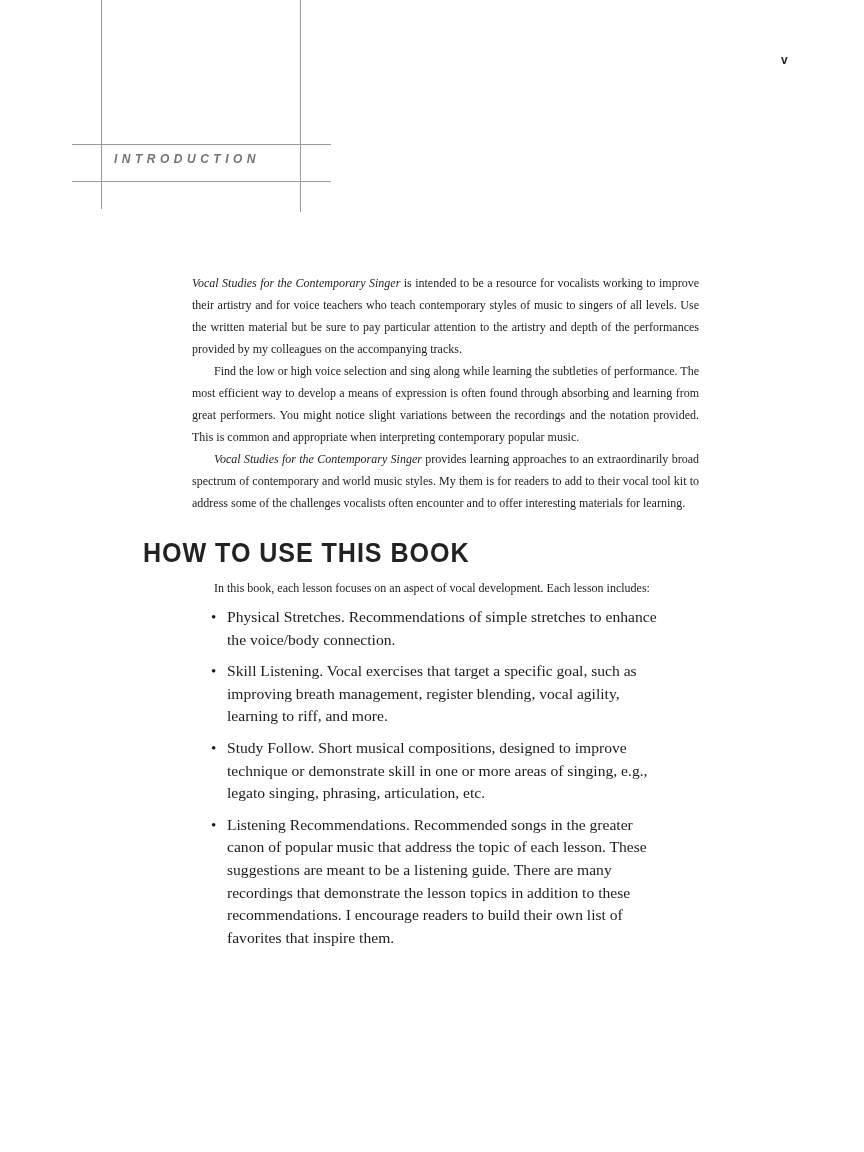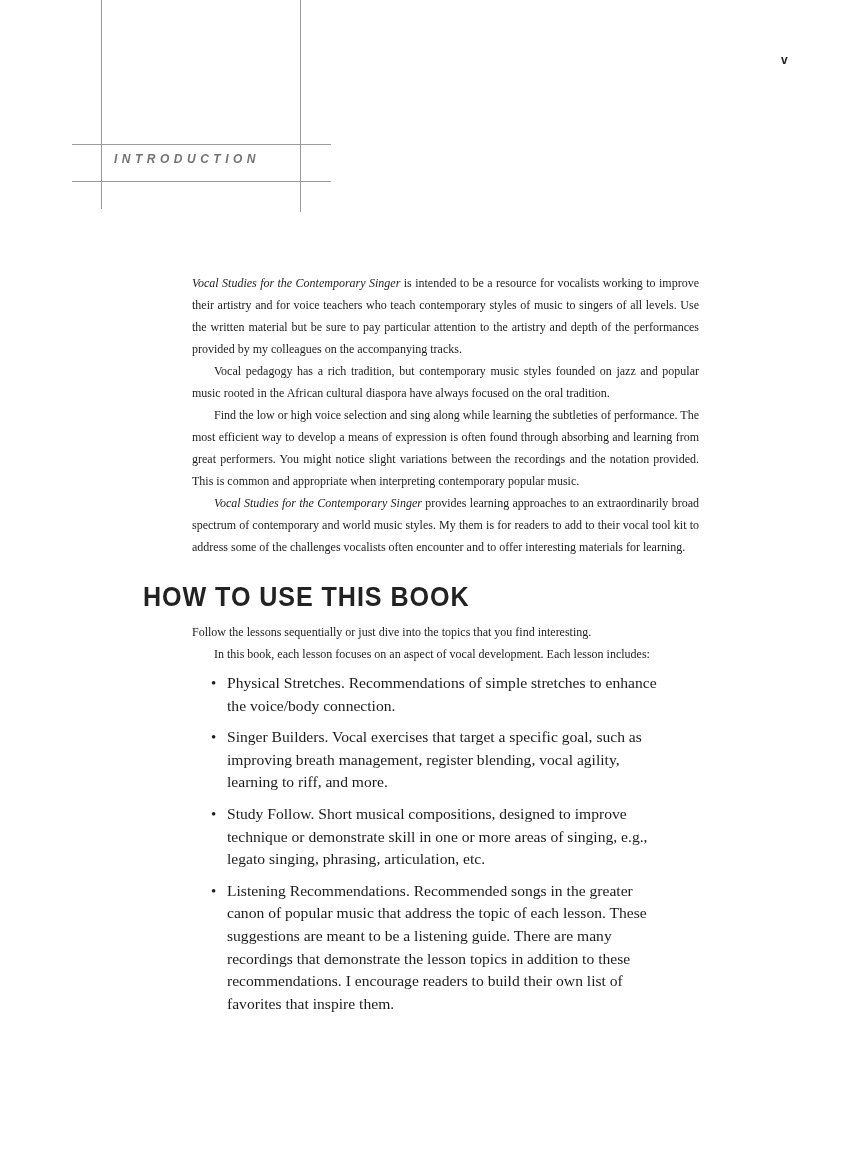--- a/index.html
+++ b/index.html
@@ -103,38 +103,36 @@
 <div class="rule hline-bottom"></div>
 
 <div class="folio">v</div>
 
 <div class="chapter-heading">INTRODUCTION</div>
 
 <div class="content">
 
   <p class="body-p"><span class="italic">Vocal Studies for the Contemporary Singer</span><span> is intended to be a resource for vocalists working to improve their artistry and for voice teachers who teach contemporary styles of music to singers of all levels. Use the written material but be sure to pay particular attention to the artistry and depth of the performances provided by my colleagues on the accompanying tracks.</span></p>
 
-  <p class="body-p indent">Vocal pedagogy has a rich tradition, but contemporary music styles founded on jazz and popular music rooted in the African cultural diaspora have always focused on the oral tradition.</p>
 
   <p class="body-p indent">Find the low or high voice selection and sing along while learning the subtleties of performance. The most efficient way to develop a means of expression is often found through absorbing and learning from great performers. You might notice slight variations between the recordings and the notation provided. This is common and appropriate when interpreting contemporary popular music.</p>
 
   <p class="body-p indent"><span class="italic">Vocal Studies for the Contemporary Singer</span><span> provides learning approaches to an extraordinarily broad spectrum of contemporary and world music styles. My them is for readers to add to their vocal tool kit to address some of the challenges vocalists often encounter and to offer interesting materials for learning.</span></p>
 
   <h2 class="section-heading">HOW TO USE THIS BOOK</h2>
 
-  <p class="body-p">Follow the lessons sequentially or just dive into the topics that you find interesting.</p>
 
   <p class="body-p indent">In this book, each lesson focuses on an aspect of vocal development. Each lesson includes:</p>
 
   <ul class="bullets">
     <li>
       <span class="bullet-dot">•</span><span class="lead">Physical Stretches</span><span>. Recommendations of simple stretches to enhance the voice/body connection.</span>
     </li>
     <li>
-      <span class="bullet-dot">•</span><span class="lead">Singer Builders</span><span>. Vocal exercises that target a specific goal, such as improving breath management, register blending, vocal agility, learning to riff, and more.</span>
+      <span class="bullet-dot">•</span><span class="lead">Skill Listening</span><span>. Vocal exercises that target a specific goal, such as improving breath management, register blending, vocal agility, learning to riff, and more.</span>
     </li>
     <li>
       <span class="bullet-dot">•</span><span class="lead">Study Follow</span><span>. Short musical compositions, designed to improve technique or demonstrate skill in one or more areas of singing, e.g., legato singing, phrasing, articulation, etc.</span>
     </li>
     <li>
       <span class="bullet-dot">•</span><span class="lead">Listening Recommendations</span><span>. Recommended songs in the greater canon of popular music that address the topic of each lesson. These suggestions are meant to be a listening guide. There are many recordings that demonstrate the lesson topics in addition to these recommendations. I encourage readers to build their own list of favorites that inspire them.</span>
     </li>
   </ul>
 
 </div>

